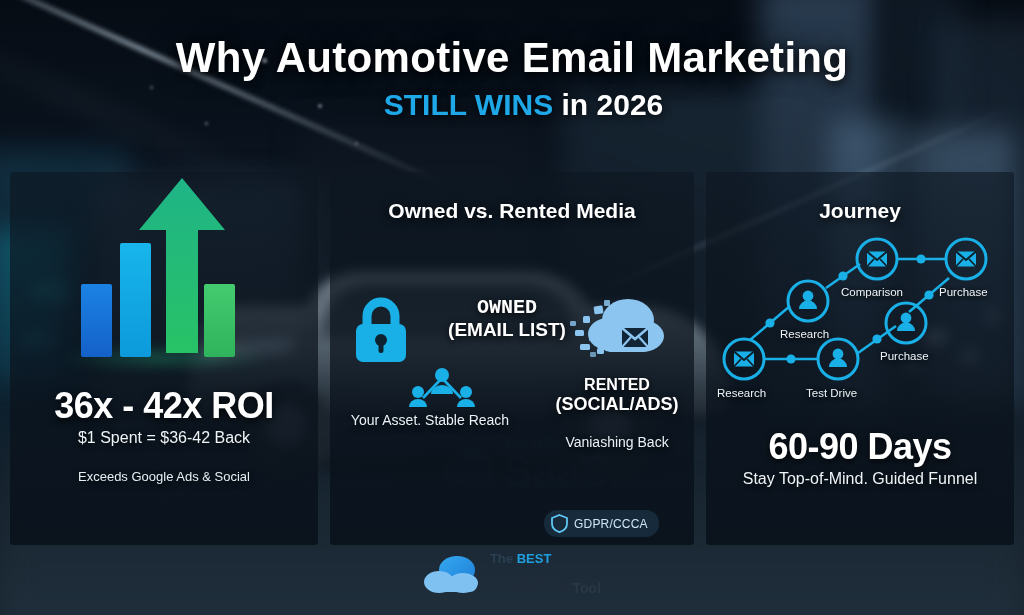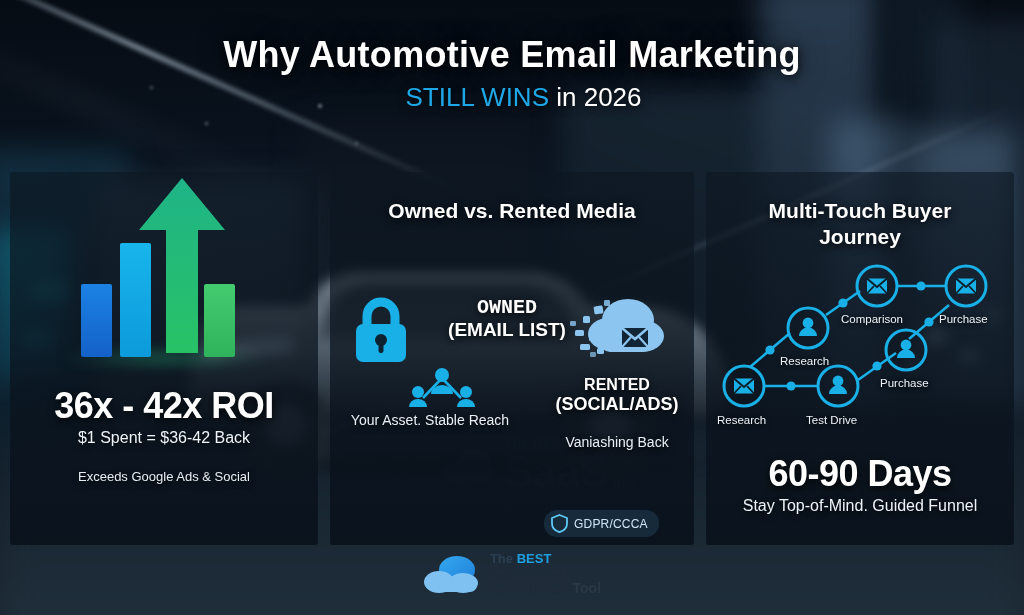--- a/index.html
+++ b/index.html
@@ -62,23 +62,23 @@
   .car-shadow{position:absolute;left:20px;top:182px;width:580px;height:26px;border-radius:50%;
      background:radial-gradient(ellipse,rgba(0,0,0,.55),rgba(0,0,0,0) 70%);}
 
   
   .wm{position:absolute;left:440px;top:436px;opacity:.16;filter:blur(.4px);user-select:none;}
   .wm .wm-txt{font-size:44px;font-weight:bold;color:#33506b;letter-spacing:-1px;}
   .wm .wm-sm{font-size:14px;font-weight:bold;color:#33506b;}
 
   
   .header{position:absolute;left:0;top:34px;width:1024px;text-align:center;z-index:6;}
-  .title-1{font-size:36px;font-weight:bold;color:#ffffff;letter-spacing:.3px;
+  .title-1{font-size:42px;font-weight:bold;color:#ffffff;letter-spacing:.3px;
     text-shadow:0 2px 10px rgba(0,0,0,.85),0 0 26px rgba(0,0,0,.6);}
-  .title-2{margin-top:6px;font-size:26px;font-weight:normal;color:#ffffff;
+  .title-2{margin-top:6px;font-size:30px;font-weight:bold;color:#ffffff;
     text-shadow:0 2px 10px rgba(0,0,0,.85);padding-left:23px;}
   .hl{color:#1fa8e8;}
 
   
   .panel{position:absolute;top:172px;height:373px;
     background:linear-gradient(180deg,rgba(12,22,33,.62) 0%,rgba(10,19,29,.74) 55%,rgba(8,16,25,.86) 100%);
     border-radius:3px;z-index:5;overflow:hidden;}
   #panel-left{left:10px;width:308px;}
   #panel-mid{left:330px;width:364px;}
   #panel-right{left:706px;width:308px;}
@@ -295,21 +295,20 @@
         <svg width="17" height="19" viewBox="0 0 17 19" aria-hidden="true">
           <path d="M8.5 1 L16 4 V9.5 C16 14 12.6 17 8.5 18.2 C4.4 17 1 14 1 9.5 V4 Z" fill="none" stroke="#5fc8f5" stroke-width="1.8"></path>
         </svg>
         <span>GDPR/CCCA</span>
       </div>
     </div>
   </div>
 
   <div class="panel" id="panel-right">
     <div class="p-title">
-      <div>Multi-Touch Buyer</div>
       <div>Journey</div>
     </div>
 
     <div class="journey">
       <svg width="308" height="190" viewBox="0 0 308 190" aria-hidden="true">
         <defs>
           <g id="env-g">
             <rect x="-10" y="-7.5" width="20" height="15" rx="1.6" fill="#19b0e8"></rect>
             <path d="M-10 -7.5 L0 1 L10 -7.5" fill="none" stroke="#0d1f2b" stroke-width="2"></path>
             <path d="M-10 7.5 L-3 0 M10 7.5 L3 0" fill="none" stroke="#0d1f2b" stroke-width="1.8"></path>

